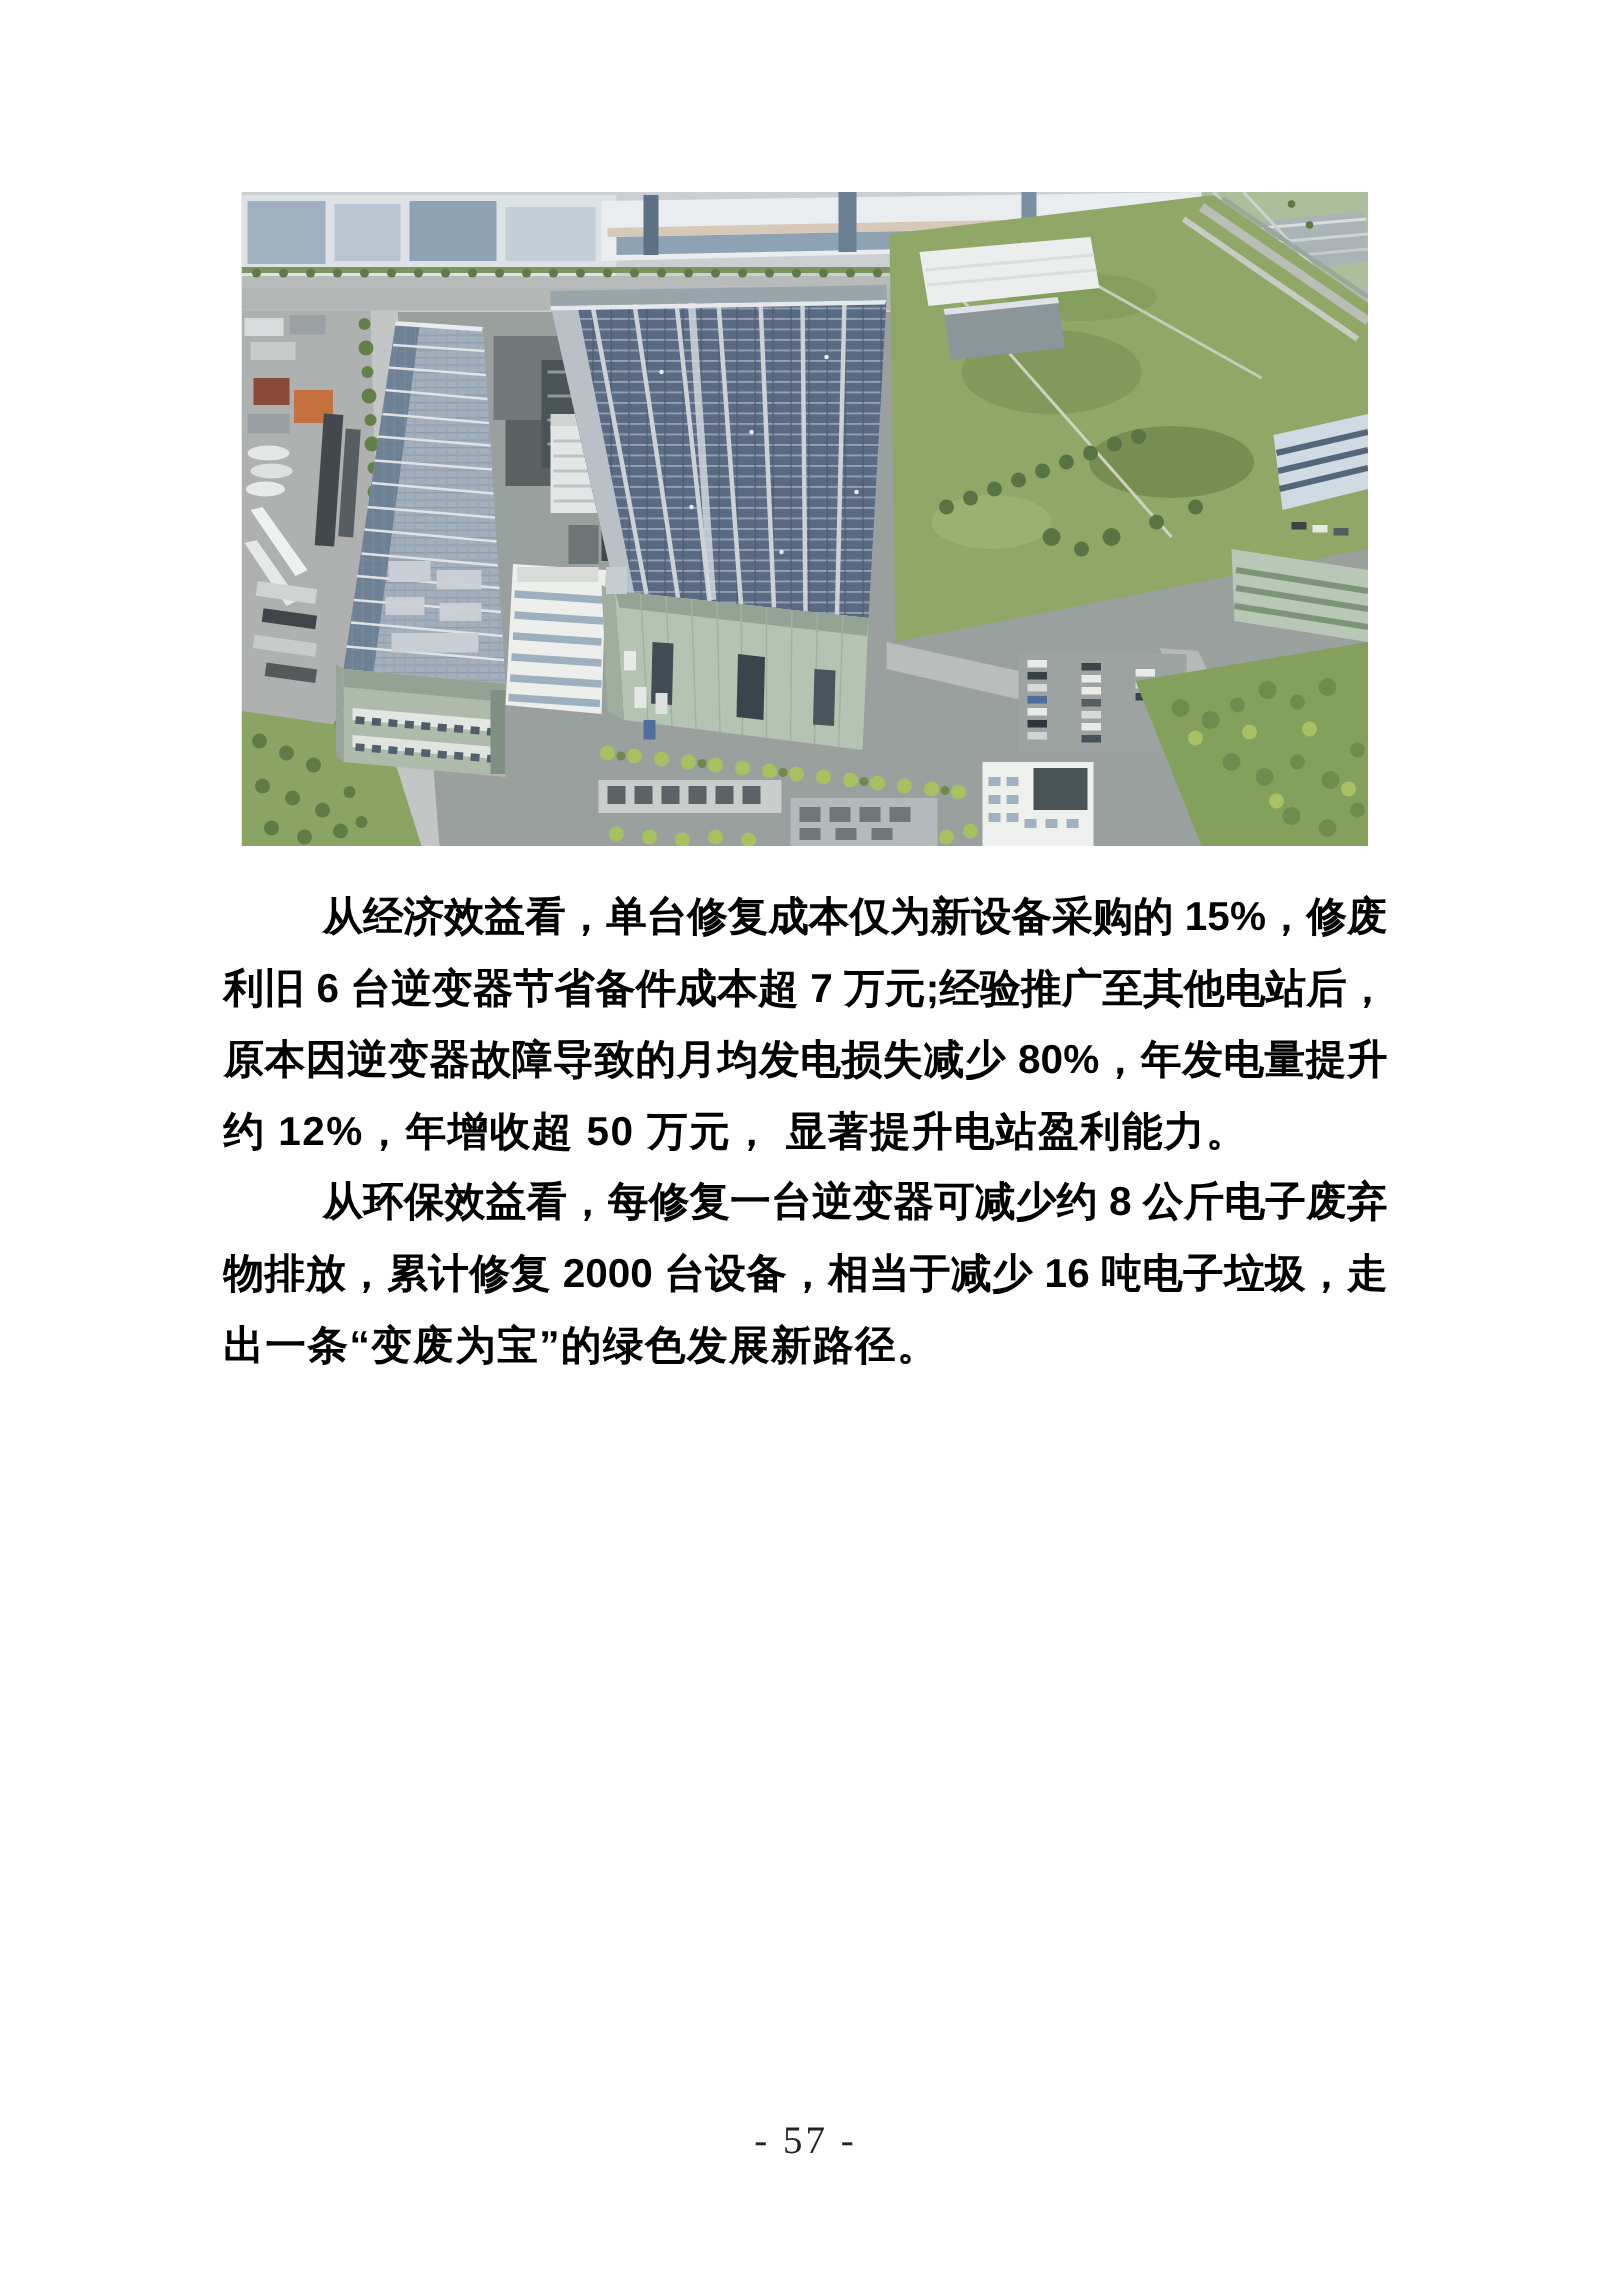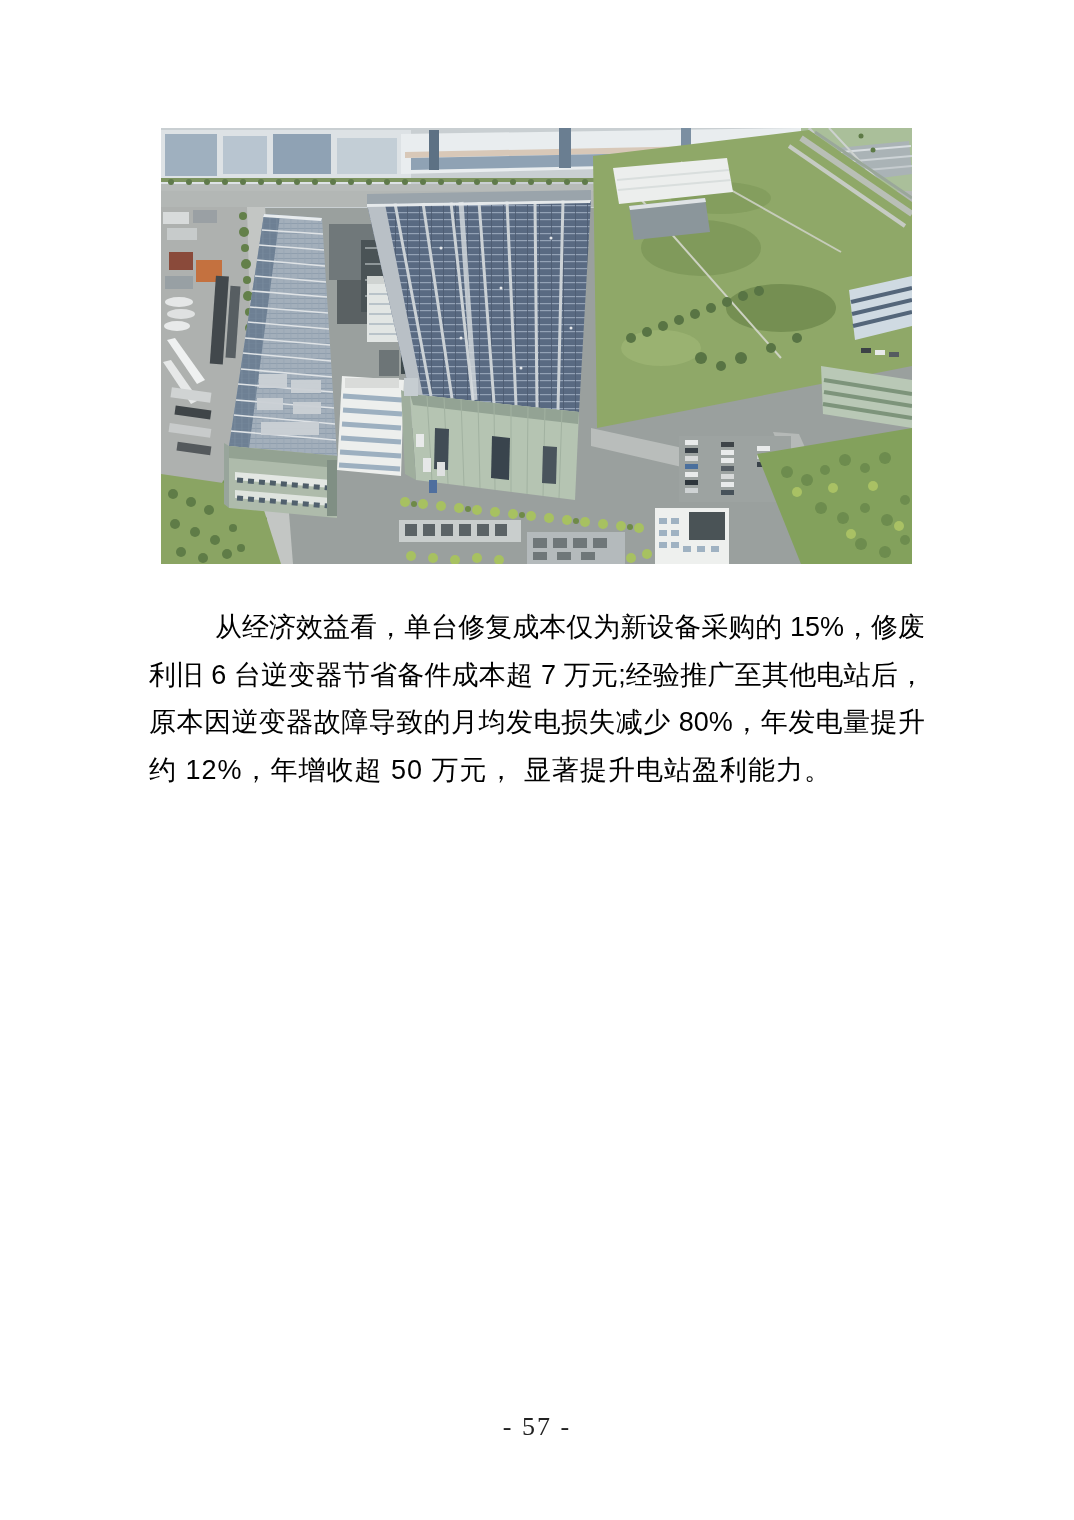--- a/index.html
+++ b/index.html
@@ -1,20 +1,20 @@
 <!DOCTYPE html>
 <html><head>
 <meta charset="utf-8">
 <style>
   html,body{margin:0;padding:0;background:#ffffff;}
   .page{position:relative;width:1074px;height:1520px;background:#ffffff;overflow:hidden;
         font-family:"Liberation Sans","DejaVu Sans",sans-serif;}
   .photo{position:absolute;left:161px;top:128px;width:751px;height:436px;margin:0;overflow:hidden;}
   .photo svg{display:block;width:100%;height:100%;}
-  .text-block{position:absolute;left:149px;top:604px;width:776px;color:#000;}
+  .text-block{position:absolute;left:149px;top:588px;width:776px;color:#000;font-weight:bold;}
   .tl{height:47.6px;line-height:47.6px;font-size:27px;text-align:justify;white-space:nowrap;
       text-align-last:justify;}
   .tl.last{text-align:center;text-align-last:left;letter-spacing:1px;}
   .tl.first{padding-left:66px;}
   .page-number{position:absolute;left:0;top:1412px;width:1074px;text-align:center;
       font-family:"Liberation Serif","DejaVu Serif",serif;font-size:26px;color:#222;letter-spacing:2px;}
 </style>
 </head>
 <body>
 
@@ -466,17 +466,22 @@
     </svg>
   </figure>
 
   <div class="text-block">
     <div class="para">
       <div class="tl first">从经济效益看，单台修复成本仅为新设备采购的 15%，修废</div>
       <div class="tl">利旧 6 台逆变器节省备件成本超 7 万元;经验推广至其他电站后，</div>
       <div class="tl">原本因逆变器故障导致的月均发电损失减少 80%，年发电量提升</div>
       <div class="tl last">约 12%，年增收超 50 万元， 显著提升电站盈利能力。</div>
     </div>
+    <div class="para">
+      <div class="tl first">从环保效益看，每修复一台逆变器可减少约 8 公斤电子废弃</div>
+      <div class="tl">物排放，累计修复 2000 台设备，相当于减少 16 吨电子垃圾，走</div>
+      <div class="tl last">出一条“变废为宝”的绿色发展新路径。</div>
+    </div>
   </div>
 
   <div class="page-number">- 57 -</div>
 
 </div>
 
 </body></html>

